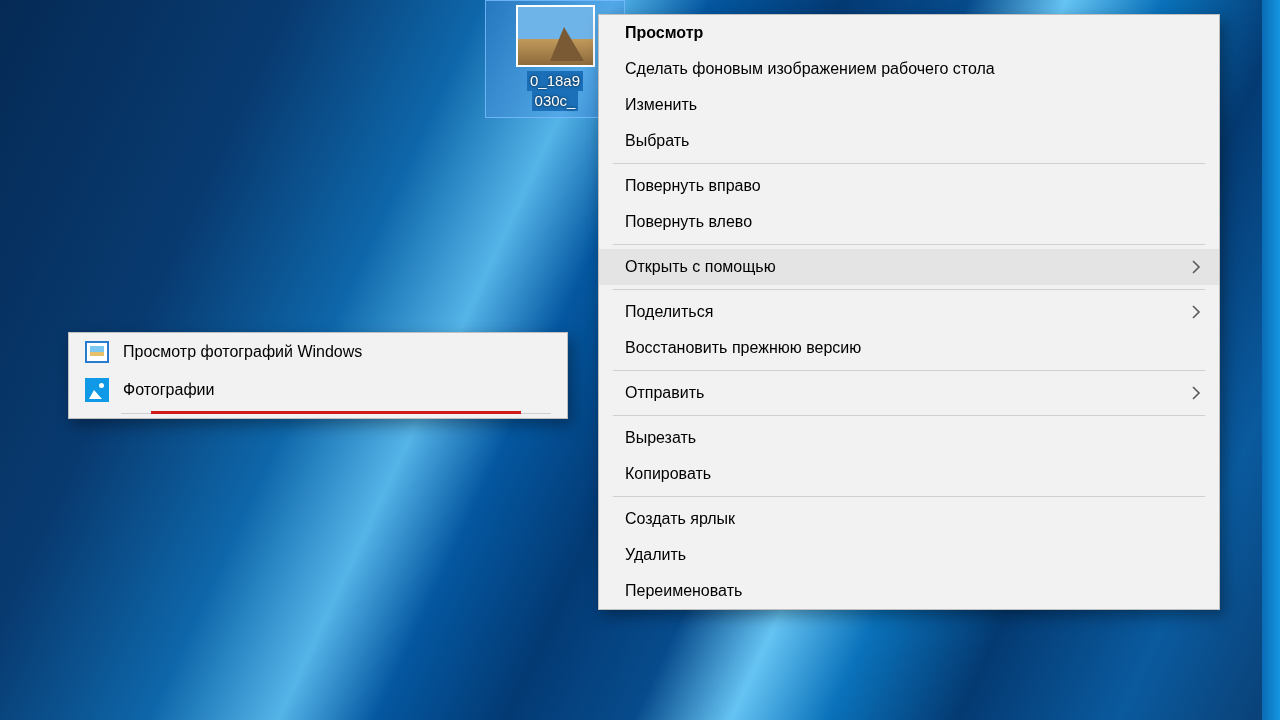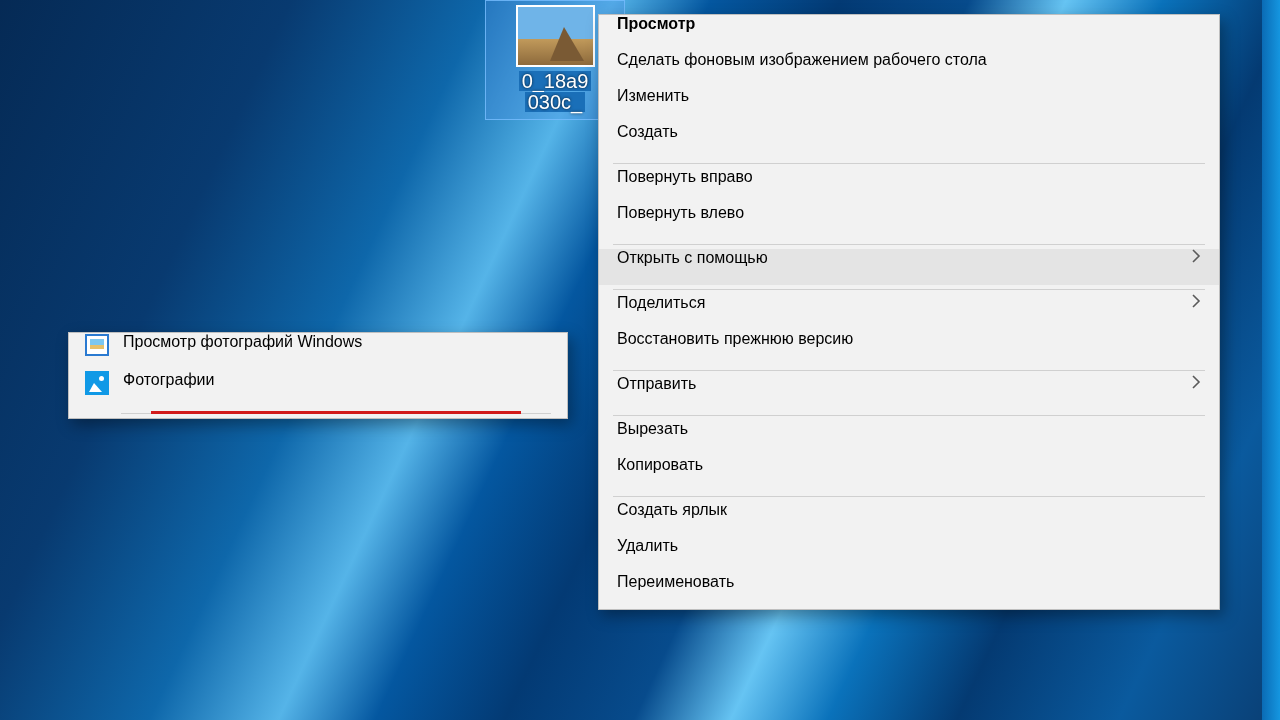--- a/index.html
+++ b/index.html
@@ -22,29 +22,29 @@
   .desk-icon{position:absolute;left:485px;top:0;width:130px;text-align:center;
     padding:4px 4px 6px;border:1px solid rgba(120,190,255,.8);
     background:rgba(80,150,230,.35);}
   .desk-icon .thumb{width:75px;height:58px;margin:0 auto 4px;
     border:2px solid #fff;background:
       linear-gradient(to bottom,#6fb4e8 0%,#6fb4e8 55%,#c19a5b 55%,#8d6a3c 100%);
     position:relative;}
   .desk-icon .thumb::after{content:"";position:absolute;left:32px;top:20px;
     width:0;height:0;border-left:14px solid transparent;
     border-right:20px solid transparent;border-bottom:34px solid #7a5a34;}
-  .desk-icon .fname{color:#fff;font-size:20px;line-height:20px;
+  .desk-icon .fname{color:#fff;font-size:15px;line-height:20px;
     text-shadow:0 0 3px rgba(0,0,0,.8);background:#1a6fb8;display:inline-block;
     padding:0 3px;}
 
   
   .menu{position:absolute;background:#f2f2f2;border:1px solid #bfbfbf;
     box-shadow:4px 6px 14px rgba(0,0,0,.35);}
-  .menu .item{display:flex;align-items:flex-start;height:36px;
-    padding:0 18px 0 18px;white-space:nowrap;cursor:default;}
+  .menu .item{display:flex;align-items:center;height:36px;
+    padding:0 18px 0 26px;white-space:nowrap;cursor:default;}
   .menu .item.bold span.label{font-weight:600;}
   .menu .item.hover{background:#e4e4e4;}
   .menu .item .label{flex:1;}
   .menu .sep{height:1px;background:#d0d0d0;margin:4px 14px;}
   .chev{margin-left:26px;color:#5a5a5a;}
   .chev svg{display:block;}
 
   
   .main-menu{left:598px;top:14px;width:620px;}
   
@@ -89,21 +89,21 @@
     <div class="item bold">
       <span class="label">Просмотр</span>
     </div>
     <div class="item">
       <span class="label">Сделать фоновым изображением рабочего стола</span>
     </div>
     <div class="item">
       <span class="label">Изменить</span>
     </div>
     <div class="item">
-      <span class="label">Создать</span>
+      <span class="label">Выбрать</span>
     </div>
     <div class="sep"></div>
     <div class="item">
       <span class="label">Повернуть вправо</span>
     </div>
     <div class="item">
       <span class="label">Повернуть влево</span>
     </div>
     <div class="sep"></div>
     <div class="item hover">

